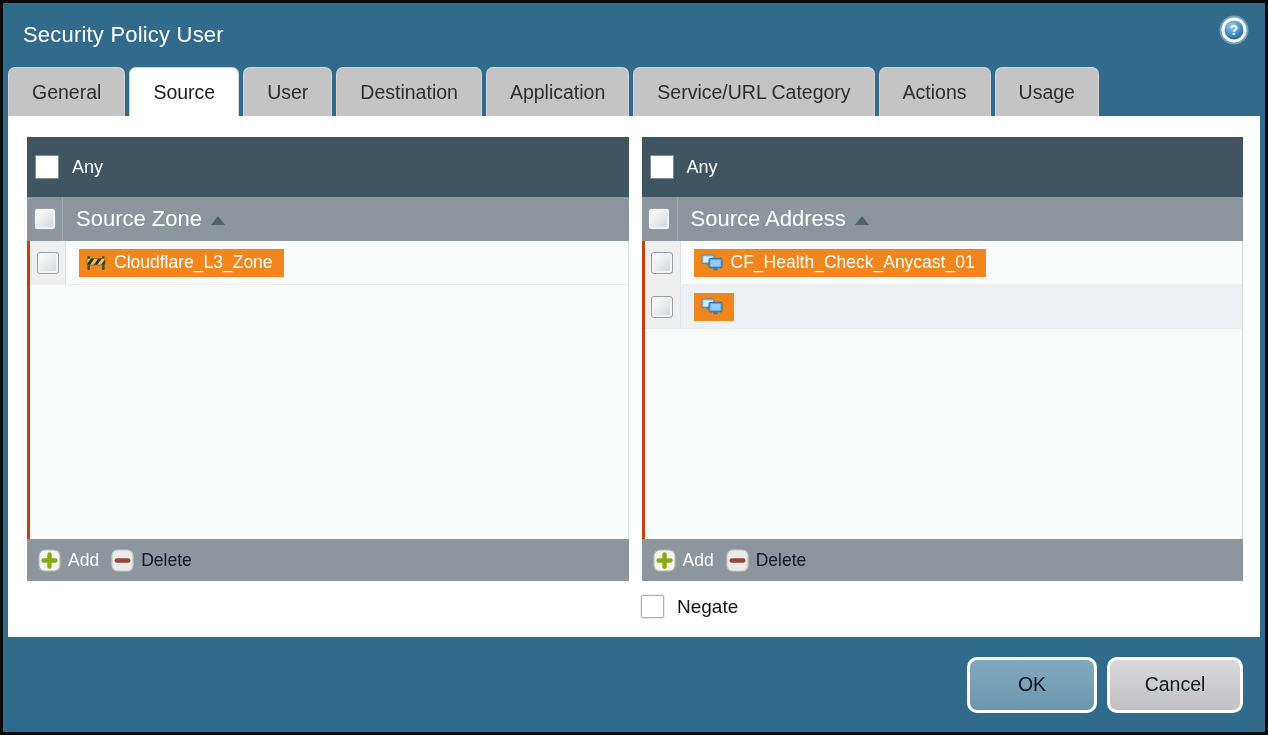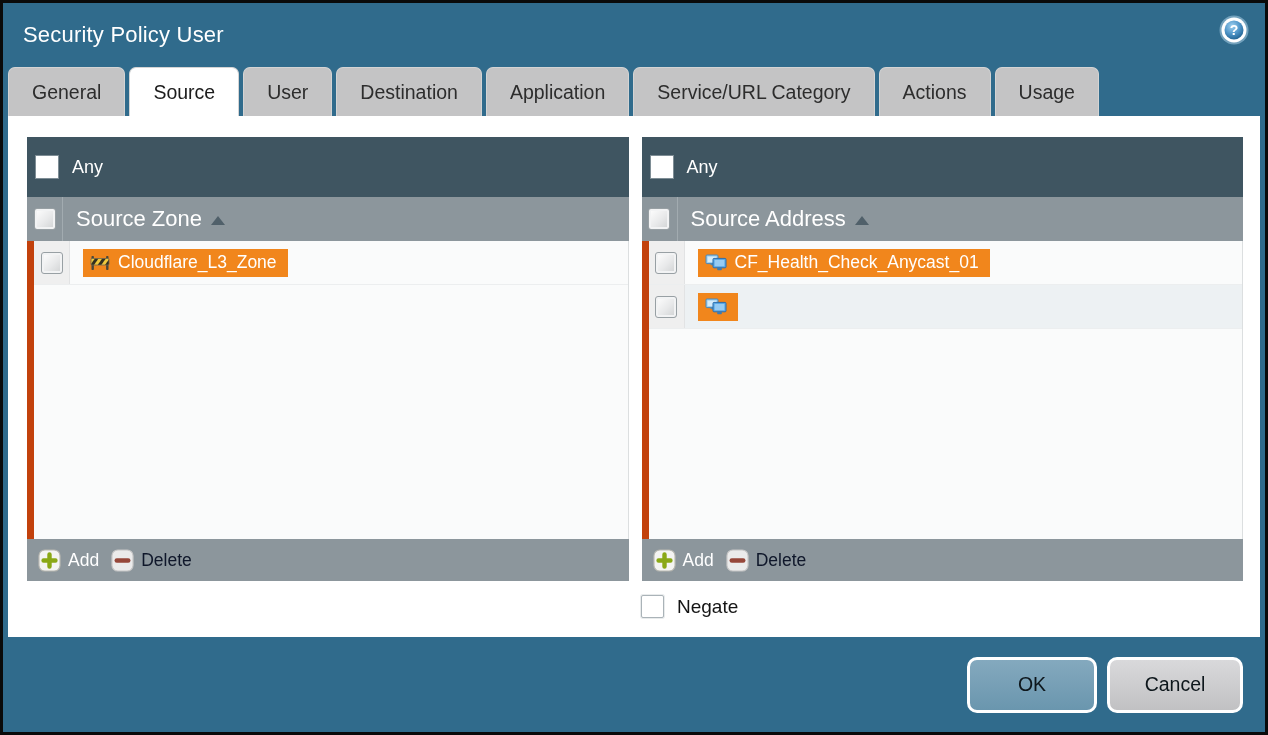--- a/index.html
+++ b/index.html
@@ -84,21 +84,21 @@
   .sort-asc {
     width: 0; height: 0; margin-left: 9px; margin-top: 2px;
     border-left: 7px solid transparent;
     border-right: 7px solid transparent;
     border-bottom: 9px solid #50606a;
   }
 
   .list {
     height: 298px;
     background: #fafbfb;
-    border-left: 7px solid #c2410c;
+    border-left: 3px solid #c2410c;
     border-right: 1px solid #dcdfe0;
     overflow: hidden;
   }
   .row { height: 44px; display: flex; align-items: center; border-bottom: 1px solid #eceeef; cursor: pointer; }
   .row.alt { background: #edf1f3; }
   .row .cbcell { background: #efefef; border-right: 1px solid #e2e3e4; align-self: stretch; }
   .tag {
     margin-left: 13px;
     height: 28px;
     display: inline-flex; align-items: center;

